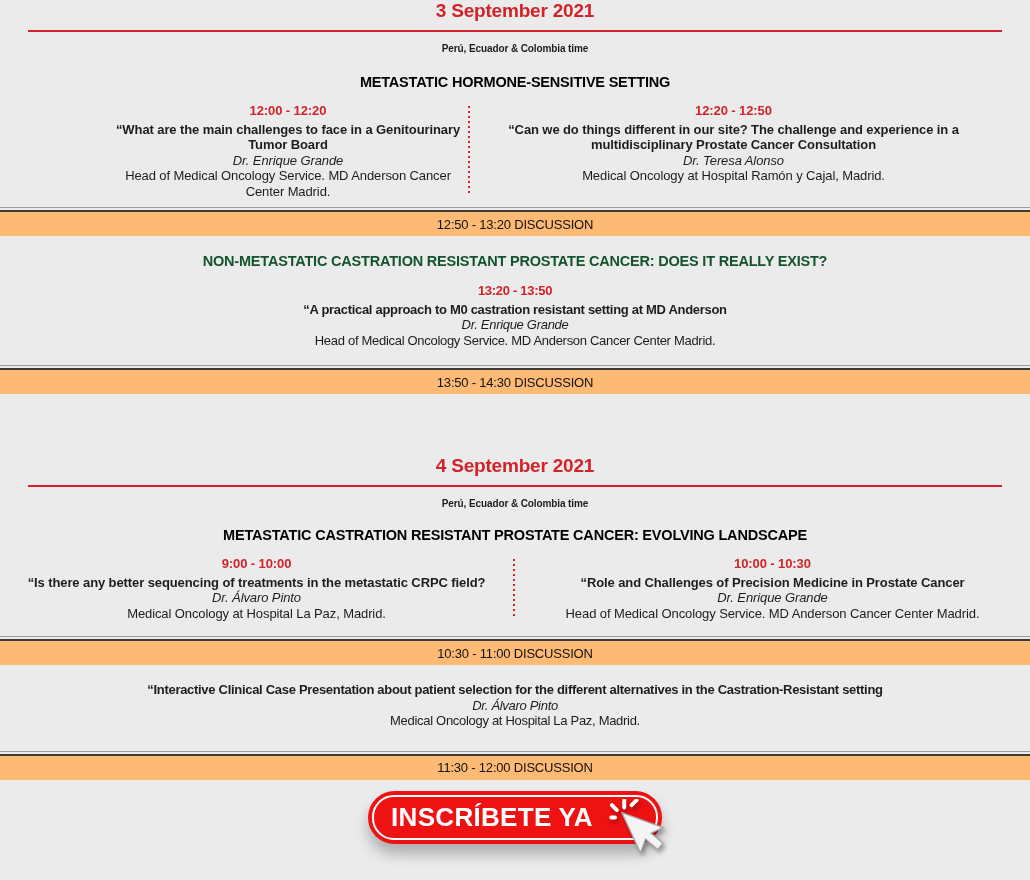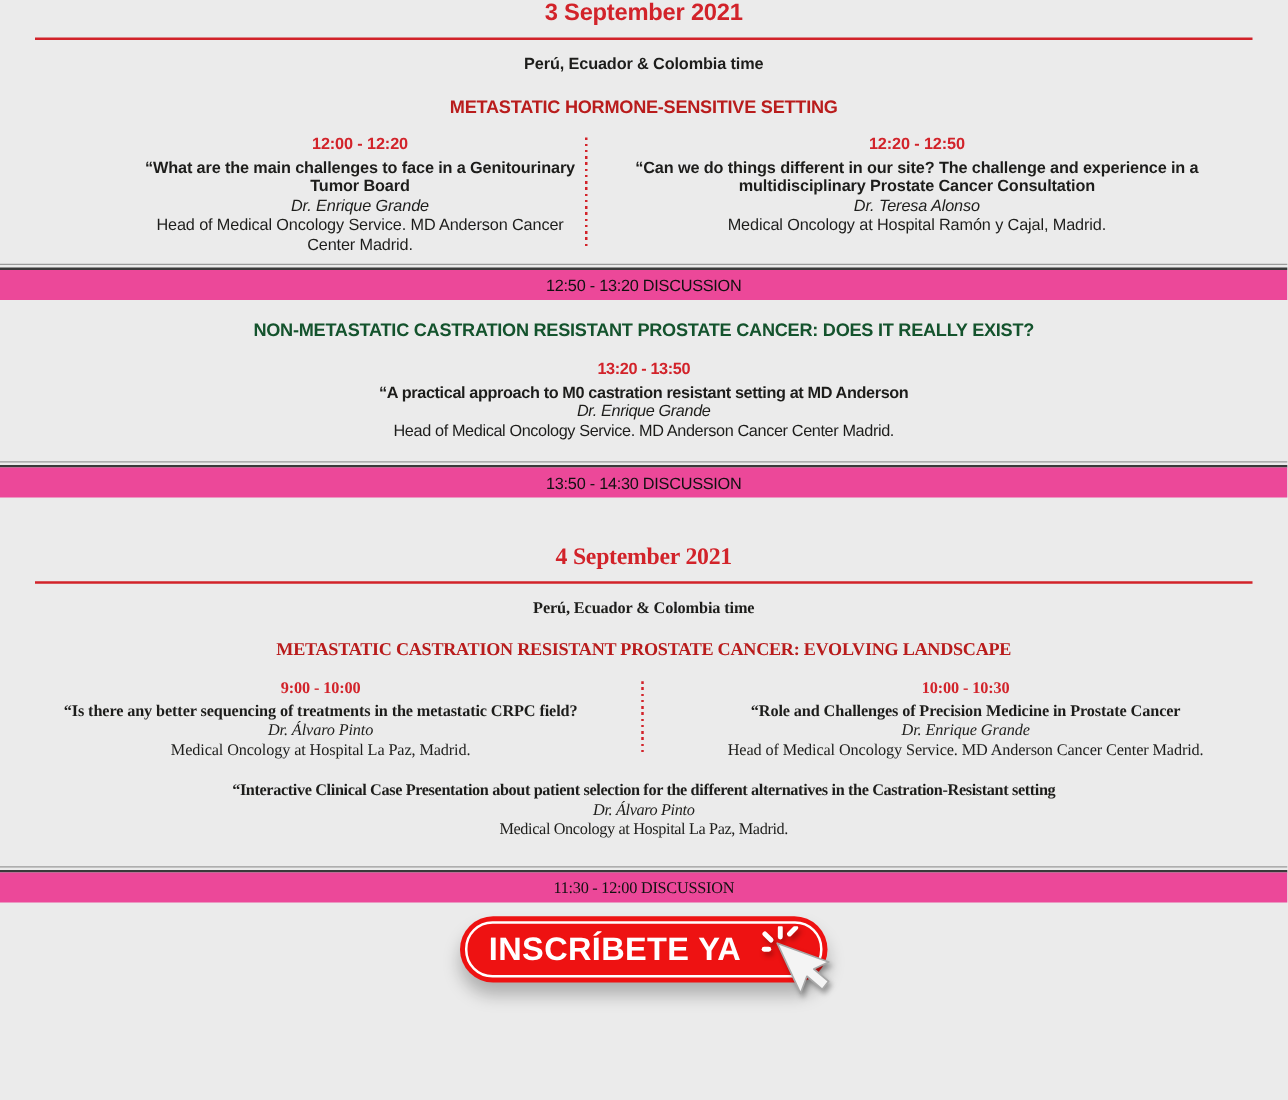--- a/index.html
+++ b/index.html
@@ -8,28 +8,28 @@
     background:#ebebeb;
     font-family:"Liberation Sans", sans-serif;
     color:#1d1d1b;
     position:relative;
   }
   .day-title{
     text-align:center;font-size:19px;font-weight:bold;color:#d2232a;
     letter-spacing:-0.2px;
   }
   .day1 .day-title{}
-  .day2{margin-top:37px;font-family:Liberation Serif, serif;}
+  .day2{margin-top:61px;}
   .red-rule{height:0;border-top:2px solid #d2232a;margin:8px 28px 0;}
   .timezone{
-    text-align:center;font-size:13px;font-weight:bold;margin-top:11px;
+    text-align:center;font-size:10px;font-weight:bold;margin-top:11px;
     letter-spacing:-0.1px;
   }
   .track-heading{
-    text-align:center;font-size:14.5px;font-weight:bold;color:#b91c1c;
+    text-align:center;font-size:14.5px;font-weight:bold;color:#000000;
     margin-top:20px;letter-spacing:-0.2px;
   }
   .day2 .track-heading{margin-top:18px;}
   .cols{display:flex;align-items:stretch;margin-top:13px;}
   .vdots{
     width:2px;align-self:stretch;margin:3px 0;
     background-image:repeating-linear-gradient(to bottom,#d2232a 0 2px,transparent 2px 5px);
   }
   .d1-left{width:468px;box-sizing:border-box;padding-left:108px;}
   .d1-right{flex:1;box-sizing:border-box;padding-left:22px;padding-right:55px;}
@@ -39,21 +39,21 @@
   .session .time{color:#d2232a;font-weight:bold;margin-bottom:3px;}
   .session .title{font-weight:bold;}
   .session .speaker{font-style:italic;}
   .single{max-width:980px;margin:14px auto 0;letter-spacing:-0.3px;}
   .single.s2{margin-top:17px;}
   .disc-bar{margin-top:8px;}
   .disc-bar .line-a{height:1px;background:#9a9a9a;}
   .disc-bar .line-gap{height:2px;}
   .disc-bar .line-b{height:2px;background:#3a3a3a;}
   .disc-bar .bar{
-    background:#ec4899;height:24px;display:flex;align-items:center;justify-content:center;
+    background:#fdba74;height:24px;display:flex;align-items:center;justify-content:center;
     font-size:13px;letter-spacing:-0.2px;color:#111;
   }
   .disc-bar.after-cols{margin-top:8px;}
   .disc-bar.b2{margin-top:17px;}
   .disc-bar.b3{margin-top:15px;}
   .disc-bar.b4{margin-top:22px;}
   .mid-heading{
     text-align:center;font-size:14.5px;font-weight:bold;color:#14532d;
     margin-top:17px;letter-spacing:-0.2px;
   }
@@ -139,20 +139,26 @@
     </div>
     <div class="vdots"></div>
     <div class="d2-right session">
       <div class="time">10:00 - 10:30</div>
       <div class="title">“Role and Challenges of Precision Medicine in Prostate Cancer</div>
       <div class="speaker">Dr. Enrique Grande</div>
       <div class="affil">Head of Medical Oncology Service. MD Anderson Cancer Center Madrid.</div>
     </div>
   </div>
 
+  <div class="disc-bar b3">
+    <div class="line-a"></div>
+    <div class="line-gap"></div>
+    <div class="line-b"></div>
+    <div class="bar">10:30 - 11:00 DISCUSSION</div>
+  </div>
 
   <div class="session single s2">
     <div class="title">“Interactive Clinical Case Presentation about patient selection for the different alternatives in the Castration-Resistant setting</div>
     <div class="speaker">Dr. Álvaro Pinto</div>
     <div class="affil">Medical Oncology at Hospital La Paz, Madrid.</div>
   </div>
 
   <div class="disc-bar b4">
     <div class="line-a"></div>
     <div class="line-gap"></div>

